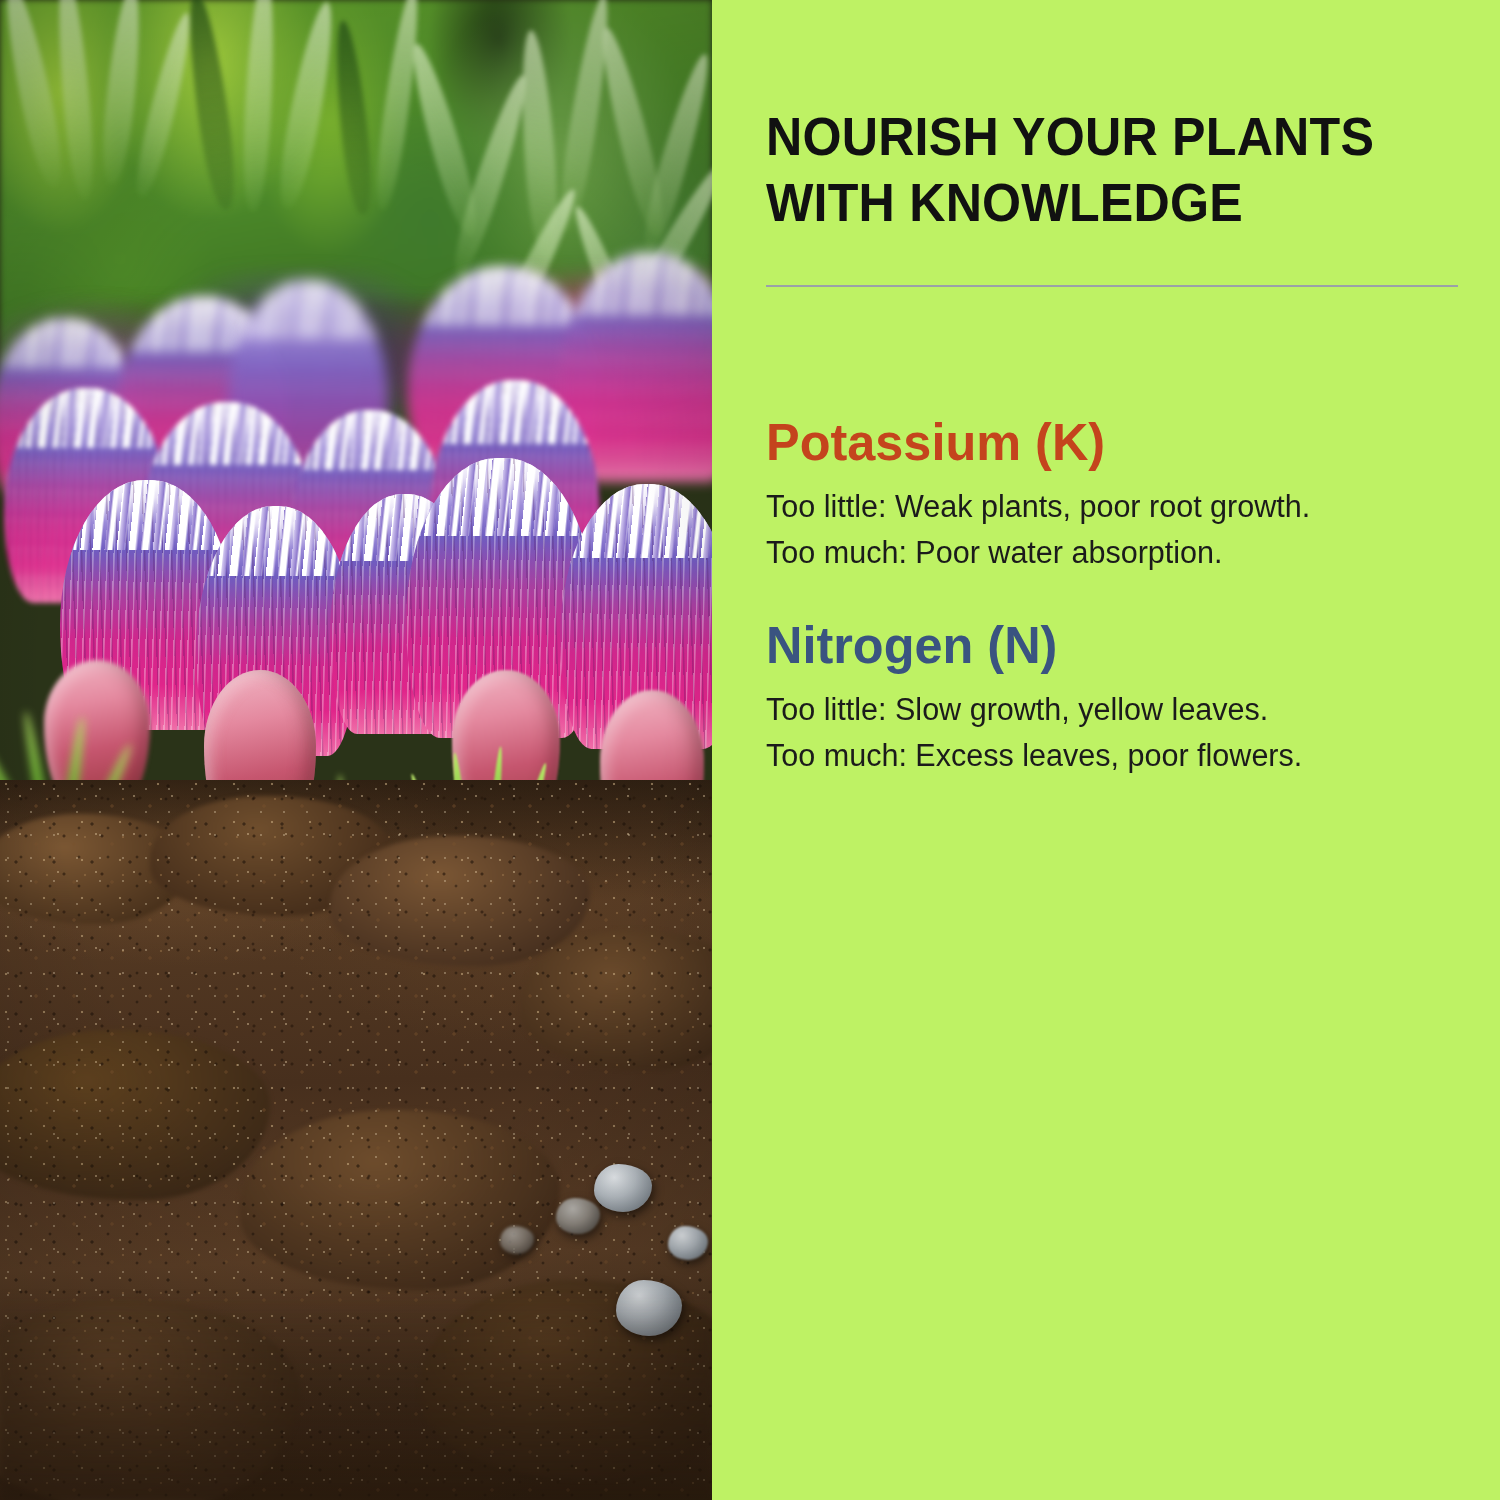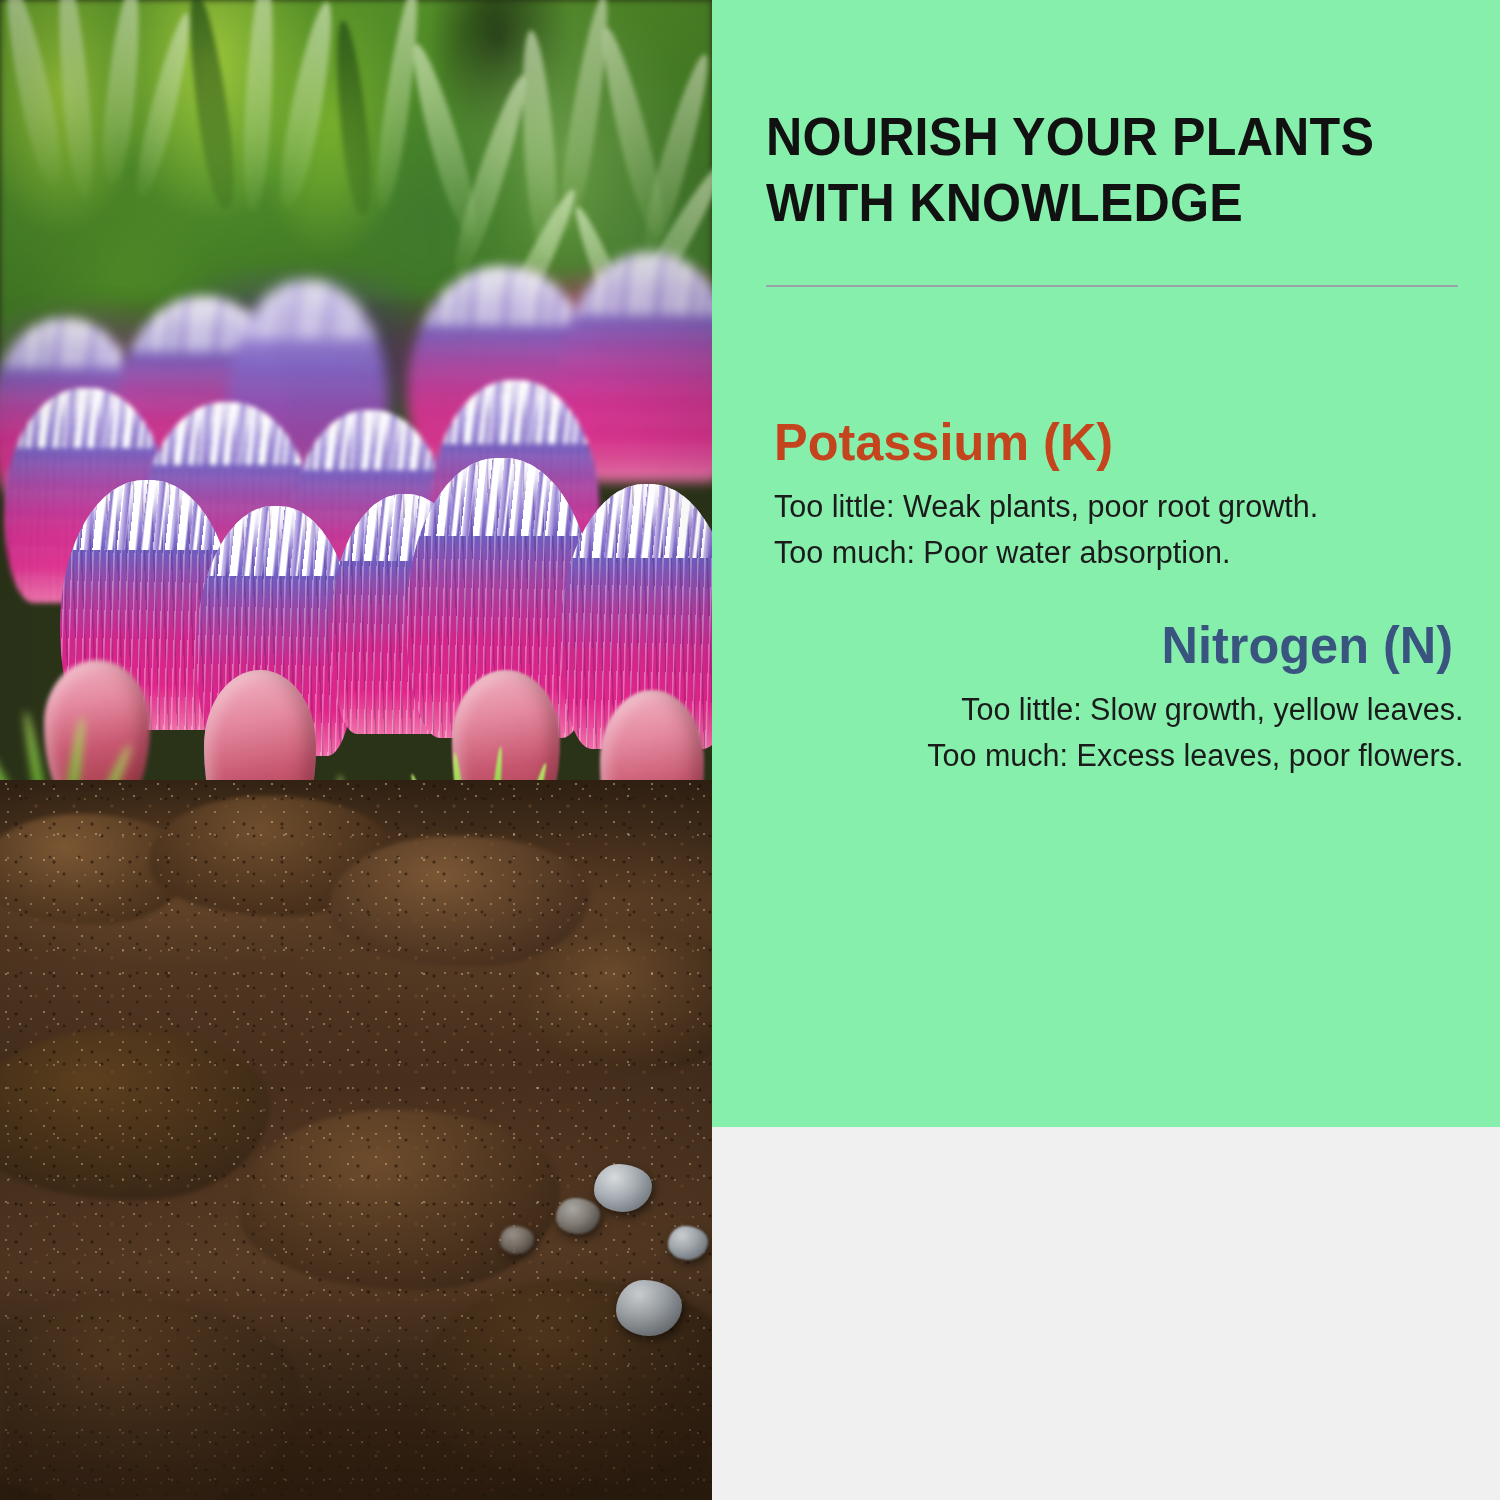--- a/index.html
+++ b/index.html
@@ -229,22 +229,22 @@
     position: absolute;
     left: 0; top: 0; width: 712px; height: 1500px;
     background: radial-gradient(ellipse 560px 900px at 50% 45%, rgba(0,0,0,0) 55%, rgba(0,0,0,.20) 100%);
     pointer-events: none;
   }
 
   
   .text-panel {
     position: absolute;
     left: 712px; top: 0;
-    width: 788px; height: 1127px;
-    background: #86efac;
+    width: 788px; height: 1500px;
+    background: #bef264;
   }
   .headline {
     position: absolute;
     left: 54px;
     top: 104px;
     width: 700px;
     font-size: 54px;
     font-weight: 700;
     line-height: 1.22;
     letter-spacing: 0.2px;
@@ -255,26 +255,26 @@
   .divider {
     position: absolute;
     left: 54px;
     top: 285px;
     width: 692px;
     height: 2px;
     background: #9aa1a8;
   }
   .sections {
     position: absolute;
-    left: 62px;
+    left: 54px;
     top: 415px;
     width: 700px;
   }
   .section { margin-bottom: 42px; }
-  .section:last-child { margin-bottom: 0; text-align: right; }
+  .section:last-child { margin-bottom: 0; }
   .sec-head {
     font-size: 52px;
     font-weight: 700;
     line-height: 1.06;
     margin: 0 0 14px 0;
     transform: scaleX(0.97);
     transform-origin: left center;
   }
   .sec-head.orange { color: #c4441d; }
   .sec-head.blue   { color: #3a5480; }

